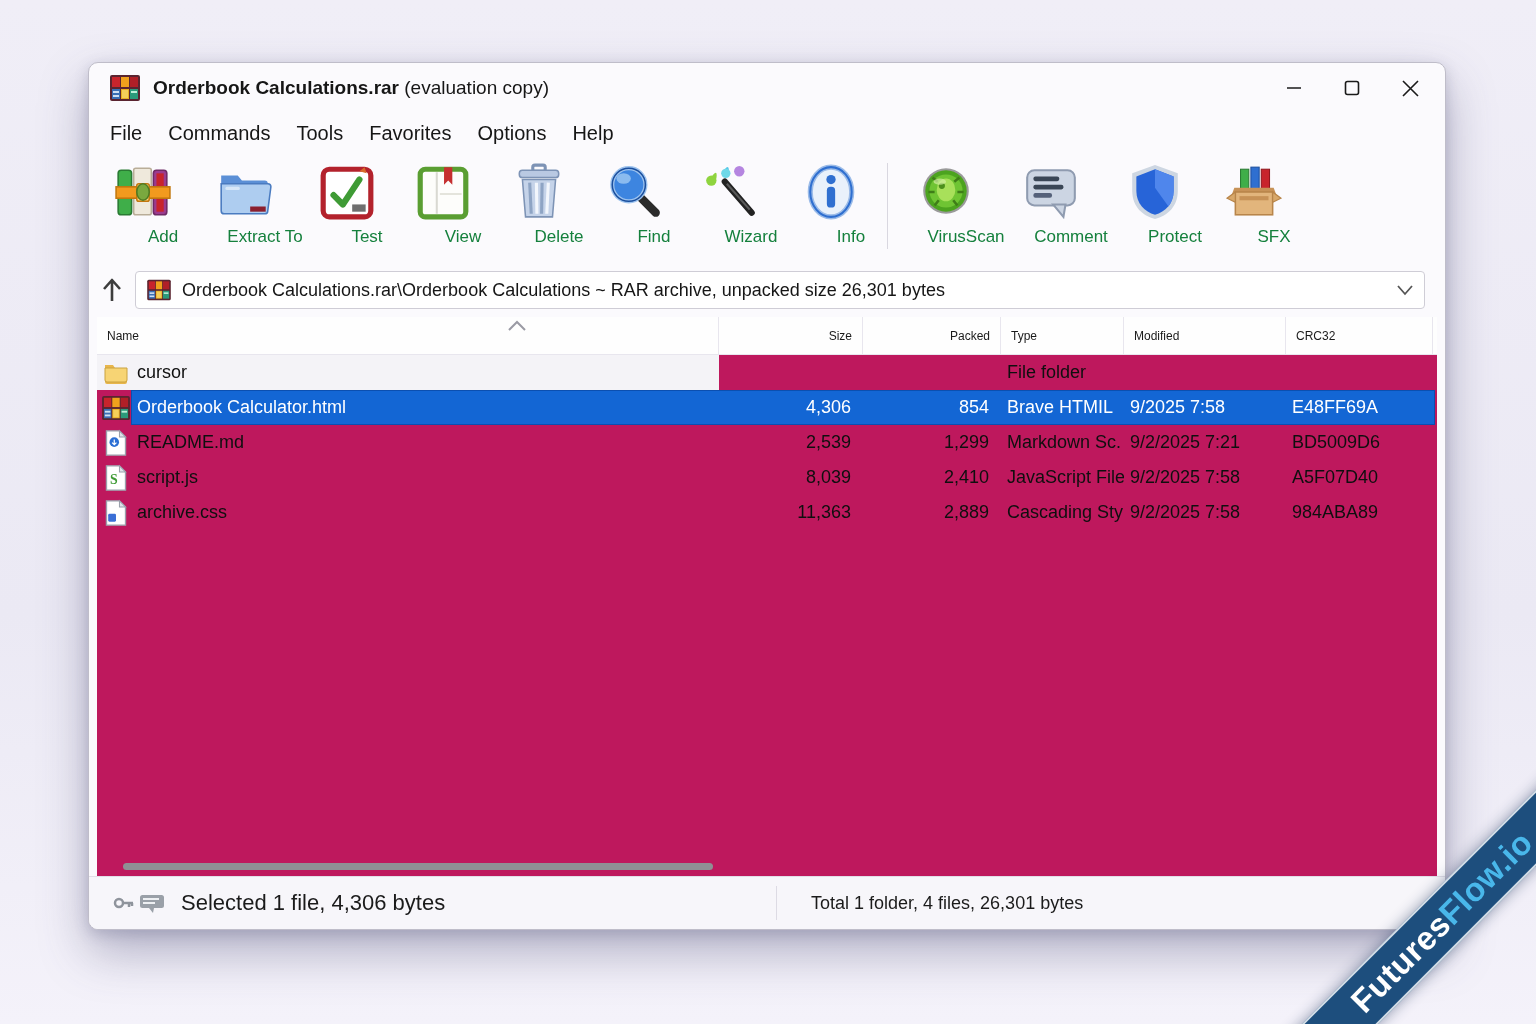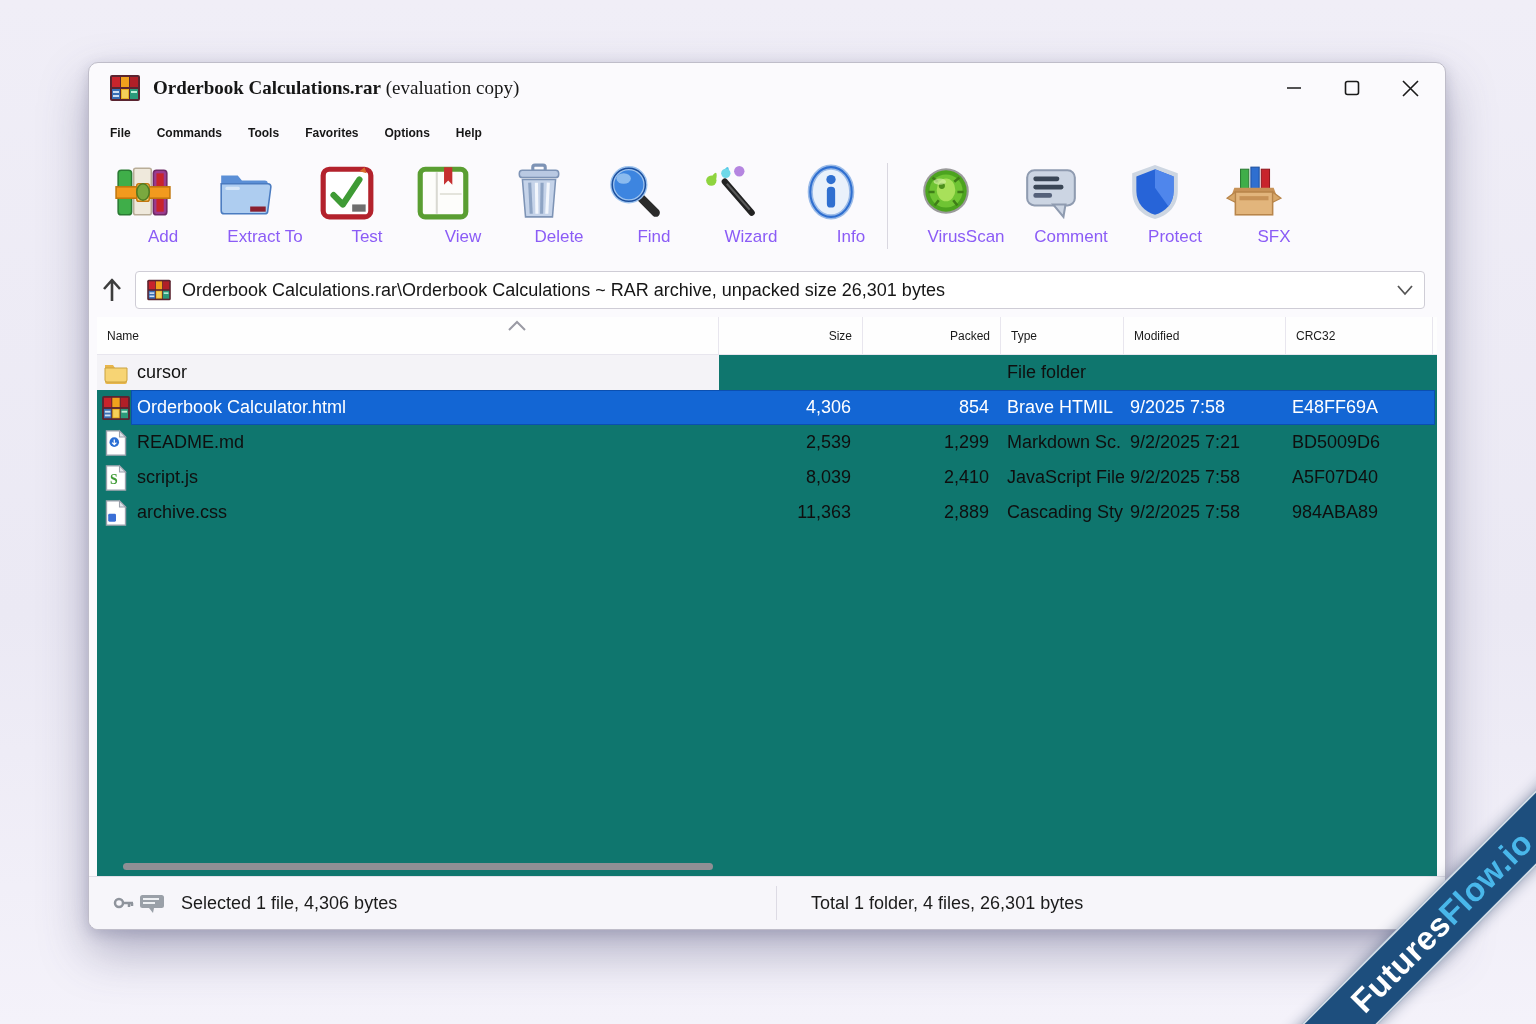--- a/index.html
+++ b/index.html
@@ -8,78 +8,78 @@
   body { background: linear-gradient(180deg,#f0eef7 0%,#ebe9f4 60%,#f4f2fa 100%); position:relative; }
 
   .window { position:absolute; left:88px; top:62px; width:1358px; height:868px;
     background:#fbfafd; border:1px solid #bfbdc9; border-radius:10px;
     box-shadow:0 22px 48px rgba(72,72,112,.38), 0 4px 14px rgba(72,72,112,.22);
     display:flex; flex-direction:column; overflow:hidden; }
 
   
   .titlebar { height:50px; display:flex; align-items:center; padding:0 6px 0 20px; flex:none; }
   .title-icon { width:32px; height:28px; margin-right:12px; flex:none; }
-  .title-text { font-size:19px; color:#161616; white-space:nowrap;font-family:Liberation Serif, serif; }
+  .title-text { font-size:19px; color:#161616; white-space:nowrap; }
   .title-text b { font-weight:700; }
   .win-controls { margin-left:auto; display:flex; align-items:center; }
   .win-btn { width:58px; height:42px; display:flex; align-items:center; justify-content:center; }
   .win-btn svg { display:block; }
 
   
   .menubar { height:40px; display:flex; align-items:center; padding-left:8px; flex:none;
     background:#fbfafd; }
-  .menu-item { padding:0 13px; font-size:12px; color:#161616; line-height:40px;font-weight:bold; }
+  .menu-item { padding:0 13px; font-size:20px; color:#161616; line-height:40px; }
 
   
   .toolbar { height:112px; display:flex; align-items:flex-start; padding:4px 0 0 6px; flex:none; }
   .tool-btn { display:flex; flex-direction:column; align-items:center; justify-content:flex-start;
     padding-top:4px; height:104px; }
   .tool-btn .ticon { width:62px; height:62px; display:flex; align-items:center; justify-content:center; }
-  .tool-btn .tlabel { font-size:17px; color:#8b5cf6; margin-top:4px; white-space:nowrap;margin-left:40px; }
+  .tool-btn .tlabel { font-size:17px; color:#15803d; margin-top:4px; white-space:nowrap;margin-left:40px; }
   .tool-sep { width:1px; height:86px; background:#d9d7e0; margin:6px 6px 0 6px; flex:none; }
 
   
   .address-row { height:50px; display:flex; align-items:center; padding:0 8px 0 0; flex:none; }
   .up-btn { width:46px; height:40px; display:flex; align-items:center; justify-content:center; flex:none; }
   .address-box { flex:1; height:38px; background:#ffffff; border:1px solid #cfcdd6; border-radius:4px;
     display:flex; align-items:center; padding:0 10px 0 10px; margin-right:12px; }
   .address-box .aicon { width:26px; height:22px; margin-right:10px; flex:none; }
   .address-text { font-size:18px; color:#161616; white-space:nowrap; overflow:hidden; flex:1; }
   .address-chevron { flex:none; margin-left:8px; }
 
   
   .list-wrap { flex:1; display:flex; flex-direction:column; padding:2px 8px 0 8px; min-height:0; position:relative; }
   .grid-row { display:grid; grid-template-columns:622px 144px 138px 123px 162px 147px; }
   .list-header { height:38px; background:#fefefe; border-bottom:1px solid #e8e6ee; position:relative; flex:none; }
   .hcell { font-size:12px; color:#1a1a1a; display:flex; align-items:center; border-right:1px solid #e8e6ee; padding:0 10px; }
   .hcell:last-child { border-right:none; }
   .hcell.num { justify-content:flex-end; }
   .sort-caret { position:absolute; left:408px; top:3px; }
 
-  .list-body { flex:1; background:#0f766e; position:relative; }
+  .list-body { flex:1; background:#be185d; position:relative; }
   .file-row { height:35px; position:relative; }
   .cell { font-size:18px; color:#0f0f0f; display:flex; align-items:center; white-space:nowrap; overflow:hidden;
     position:relative; z-index:1; }
   .cell.num { justify-content:flex-end; padding-right:12px; }
   .cell.txt { padding-left:6px; }
   .name-cell { padding-left:4px; }
   .name-cell .ficon { width:30px; height:30px; margin-right:6px; flex:none; display:flex; align-items:center; justify-content:center; }
   .file-row.hovered .name-cell { background:#f4f3f7; }
   .sel-box { position:absolute; left:34px; right:2px; top:0; bottom:0; z-index:0;
     background:var(--sel-blue,#1366d4); border:1px solid #0b4fb0; }
   .file-row.selected .cell { color:#ffffff; }
 
   .hscroll-thumb { position:absolute; left:34px; bottom:6px; width:590px; height:7px; border-radius:4px;
     background:#8f8f94; }
 
   
   .statusbar { height:53px; flex:none; background:#f7f6fa; border-top:1px solid #e1dfe8;
     display:flex; align-items:center; position:relative; }
   .status-icons { display:flex; align-items:center; margin-left:24px; }
-  .status-left-text { font-size:18px; color:#1b1b1b; margin-left:16px; }
+  .status-left-text { font-size:22px; color:#1b1b1b; margin-left:16px; }
   .status-divider { position:absolute; left:687px; top:9px; bottom:9px; width:1px; background:#dddbe4; }
   .status-right-text { position:absolute; left:722px; font-size:18px; color:#1b1b1b; }
 
   
   .ribbon { position:absolute; left:1232px; top:895px; width:420px; height:54px;
     background:var(--ribbon-bg,#1d4e7d);
     border-top:2px solid rgba(255,255,255,.8); border-bottom:2px solid rgba(255,255,255,.8);
     transform:rotate(-45deg); display:flex; align-items:center; justify-content:center;
     box-shadow:0 0 14px rgba(25,45,85,.45); z-index:10; }
   .ribbon-text { font-size:33px; font-weight:700; letter-spacing:.5px; white-space:nowrap; }

